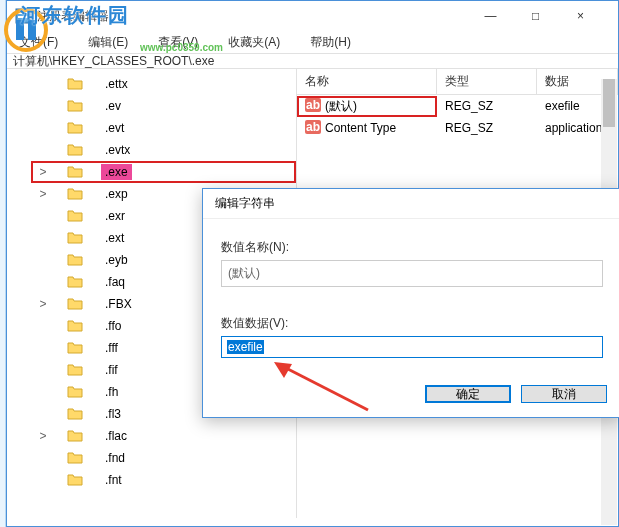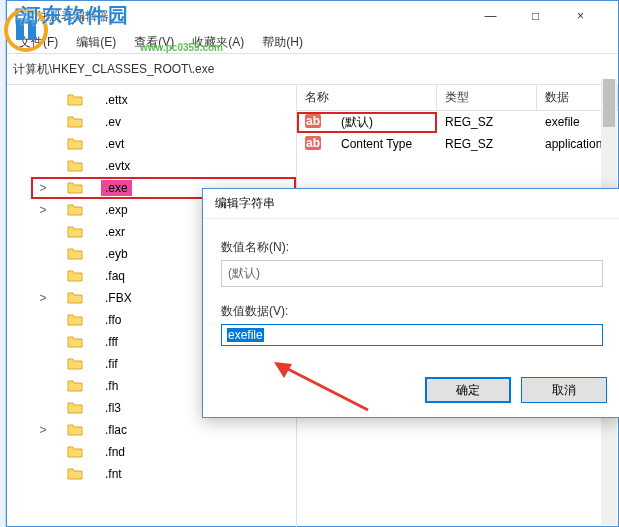--- a/index.html
+++ b/index.html
@@ -3,48 +3,48 @@
 <meta charset="utf-8">
 <style>
 *{margin:0;padding:0;box-sizing:border-box;font-family:"Microsoft YaHei","Segoe UI",sans-serif;font-size:12px}
 body{width:619px;height:527px;background:#fff;position:relative;overflow:hidden}
 .window{position:absolute;left:6px;top:0;width:613px;height:527px;border:1px solid #4a90d9;background:#fff}
 .titlebar{height:30px;display:flex;align-items:center;padding:0 15px 0 8px;background:#fff}
 .titlebar .appicon{width:16px;height:16px;margin-right:6px}
 .titlebar .title{flex:1;color:#333}
 .titlebar .winbtns{display:flex}
 .titlebar .wbtn{width:45px;height:30px;display:flex;align-items:center;justify-content:center;color:#333}
-.menubar{height:22px;display:flex;align-items:center;padding:0 4px;gap:2px}
+.menubar{height:22px;display:flex;align-items:center;padding:0 4px;gap:14px}
 .menubar .mitem{padding:2px 8px;color:#333}
-.addrbar{height:32px;border-top:1px solid #e1e1e1;border-bottom:1px solid #e1e1e1;display:flex;align-items:center;padding:0 6px;color:#333}
+.addrbar{height:16px;border-top:1px solid #e1e1e1;border-bottom:1px solid #e1e1e1;display:flex;align-items:center;padding:0 6px;color:#333}
 .content{display:flex;height:calc(100% - 76px)}
 .treepane{width:290px;border-right:1px solid #e1e1e1;overflow:auto;padding:4px 0 4px 24px}
 .treerow{display:flex;align-items:center;height:22px;gap:18px;padding-left:6px}
 .treerow .chev{width:12px;color:#666;text-align:center}
 .treerow .ficon{width:16px;height:16px}
 .treerow .lbl{padding:1px 4px}
 .treerow.sel{border:2px solid #d92222;padding-left:4px}
 .treerow.sel .lbl{background:#ec4899}
 .listpane{flex:1;overflow:hidden}
 .lhdr{display:flex;height:26px;border-bottom:1px solid #e1e1e1}
 .lhdr .col{padding:4px 8px;border-right:1px solid #e1e1e1;color:#333}
 .lrow{display:flex;height:22px;align-items:center}
 .lrow .cell{padding:2px 8px;overflow:hidden;white-space:nowrap}
 .lrow.selrow .cell.first{border:2px solid #d92222;display:flex;align-items:center;padding:0 6px}
-.lrow .cell.first{display:flex;align-items:center;gap:20px}
+.lrow .cell.first{display:flex;align-items:center;gap:4px}
 .col1{width:140px}.col2{width:100px}.col3{flex:1}
 .dlg{position:absolute;left:202px;top:188px;width:420px;height:230px;background:#fff;border:1px solid #4a90d9;box-shadow:0 4px 16px rgba(0,0,0,.25)}
 .dlg .dtb{height:30px;display:flex;align-items:center;padding:0 12px;background:#fff;border-bottom:1px solid #eee}
 .dlg .dbody{padding:14px 18px}
 .dlg .fldlbl{margin:6px 0 4px;color:#333}
 .dlg .ro{border:1px solid #ccc;background:#fff;padding:4px 6px;color:#666}
 .dlg .inp{width:100%;border:1px solid #0078d7;padding:3px 5px;color:#000}
 .dlg .inp .seltext{background:#0078d7;color:#fff;padding:0 1px}
 .dlg .btnrow{position:absolute;bottom:14px;right:14px;display:flex;gap:10px}
-.dlg .btn{min-width:86px;height:26px;border:1px solid #0078d7;background:#e1e1e1;display:flex;align-items:center;justify-content:center}
+.dlg .btn{min-width:86px;height:18px;border:1px solid #0078d7;background:#e1e1e1;display:flex;align-items:center;justify-content:center}
 .watermark{position:absolute;left:20px;top:2px;color:#2b87d6;font-size:20px;font-weight:700;pointer-events:none;text-shadow:0 0 2px #fff;letter-spacing:2px}
 .wm2{position:absolute;left:140px;top:42px;color:#61c258;font-size:10px;font-weight:700;pointer-events:none}
 .wmlogo{position:absolute;left:4px;top:8px;width:44px;height:44px;pointer-events:none}
 .arrow{position:absolute;left:268px;top:360px;pointer-events:none}
 .sbv{position:absolute;right:1px;top:78px;bottom:1px;width:16px;background:#f0f0f0}
 .sbv .thumb{position:absolute;top:0;left:2px;width:12px;height:48px;background:#c1c1c1}
 .hline{position:absolute;left:0;top:0;width:6px;height:527px;background:#e9f4fd;border-right:1px solid #b8d8f2}
 </style>
 </head>
 <body>
@@ -122,20 +122,27 @@
             <path d="M1 3h5l1 2h8v8H1z" fill="#ffd96a" stroke="#d4a92f"></path>
           </svg>
           <span class="lbl">.exp</span>
         </div>
         <div class="treerow">
           <span class="chev"></span>
           <svg class="ficon" viewBox="0 0 16 16">
             <path d="M1 3h5l1 2h8v8H1z" fill="#ffd96a" stroke="#d4a92f"></path>
           </svg>
           <span class="lbl">.exr</span>
+        </div>
+        <div class="treerow">
+          <span class="chev"></span>
+          <svg class="ficon" viewBox="0 0 16 16">
+            <path d="M1 3h5l1 2h8v8H1z" fill="#ffd96a" stroke="#d4a92f"></path>
+          </svg>
+          <span class="lbl">.ext</span>
         </div>
         <div class="treerow">
           <span class="chev"></span>
           <svg class="ficon" viewBox="0 0 16 16">
             <path d="M1 3h5l1 2h8v8H1z" fill="#ffd96a" stroke="#d4a92f"></path>
           </svg>
           <span class="lbl">.eyb</span>
         </div>
         <div class="treerow">
           <span class="chev"></span>
@@ -246,21 +253,21 @@
     </div>
 </div>
 
 <div class="dlg">
   <div class="dtb">
     <span>编辑字符串</span>
   </div>
   <div class="dbody">
     <div class="fldlbl">数值名称(N):</div>
     <div class="ro">(默认)</div>
-    <div class="fldlbl" style="margin-top:16px">数值数据(V):</div>
+    <div class="fldlbl" style="margin-top:28px">数值数据(V):</div>
     <div class="inp"><span class="seltext">exefile</span></div>
   </div>
   <div class="btnrow">
     <div class="btn" style="border:2px solid #0078d7">确定</div>
     <div class="btn">取消</div>
   </div>
 </div>
 
 <svg class="arrow" width="110" height="60">
     <line x1="100" y1="50" x2="14" y2="6" stroke="#e53a2e" stroke-width="3"></line>

